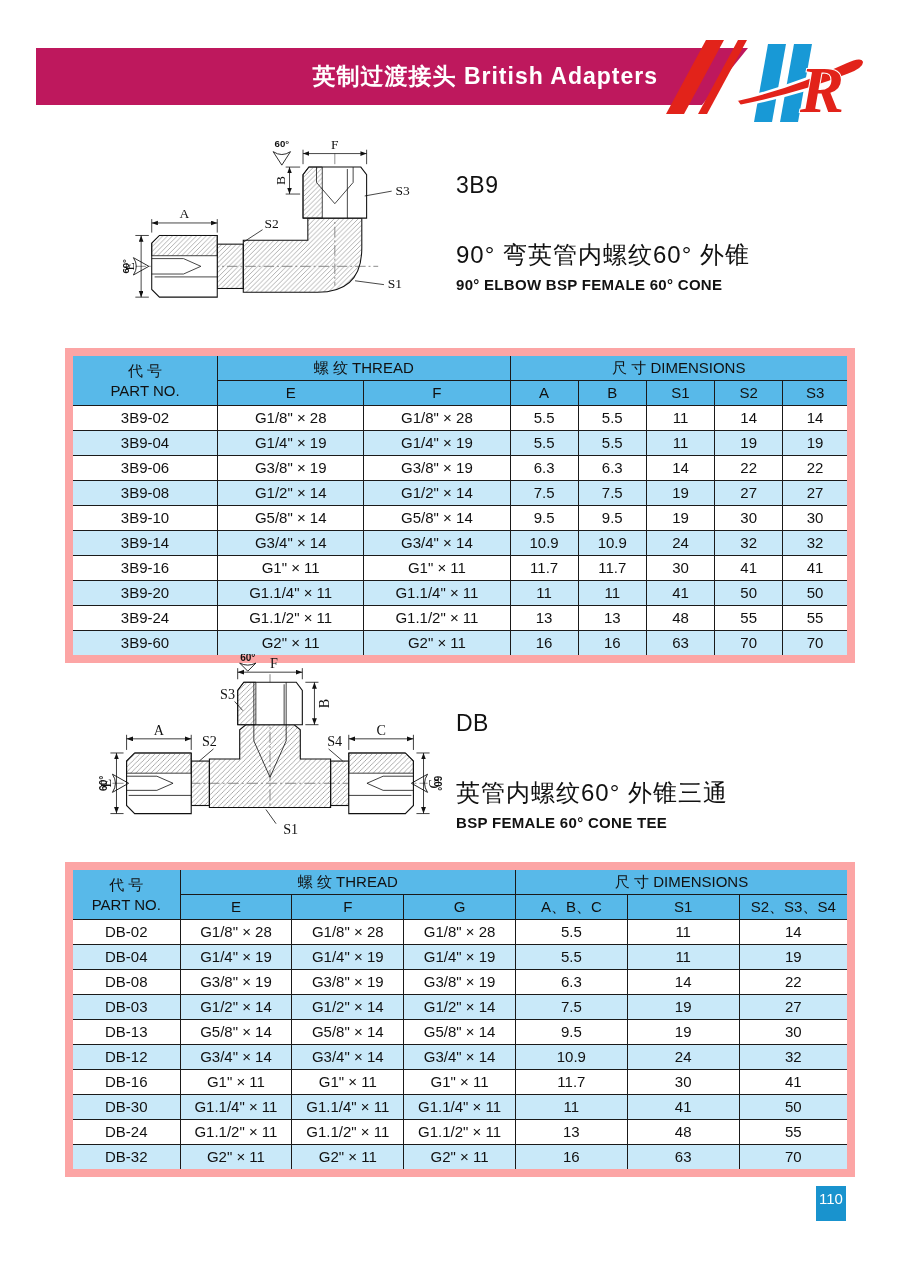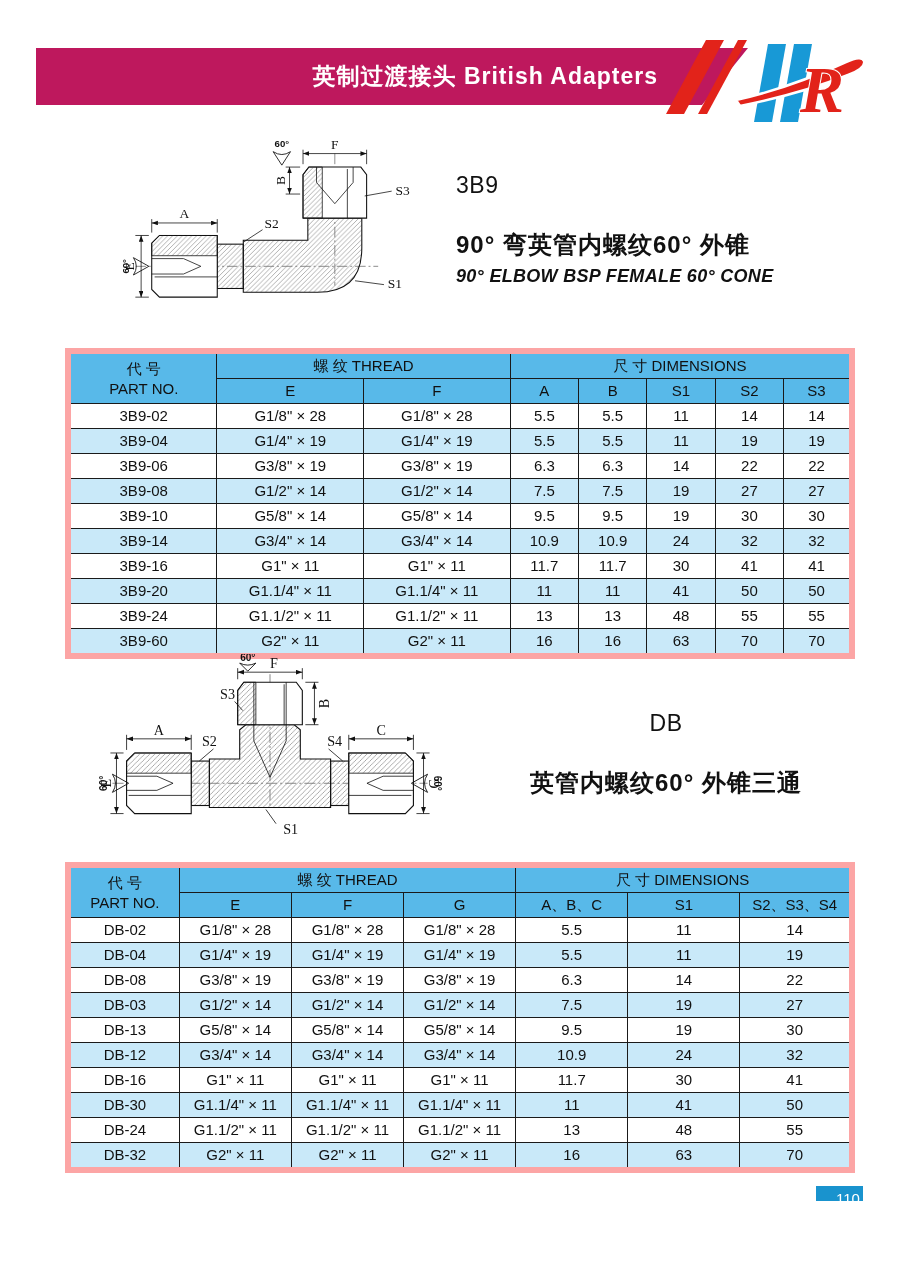--- a/index.html
+++ b/index.html
@@ -9,45 +9,45 @@
   
   .banner{position:absolute;left:0;top:48px;width:712px;height:57px;background:#be185d;
           clip-path:polygon(0 0,712px 0,666px 100%,0 100%);margin-left:36px;}
   .banner-title{position:absolute;right:90px;top:0;height:57px;line-height:57px;
                 font-size:23px;font-weight:bold;color:#fff;letter-spacing:1px;white-space:nowrap;}
   .deco{position:absolute;left:650px;top:40px;width:228px;height:88px;}
   .logoR{font:italic bold 66px "Liberation Serif",serif;fill:#E2231A;stroke:#fff;stroke-width:2px;paint-order:stroke;}
 
   
   .titles{position:absolute;left:456px;width:420px;}
-  #ti1{top:172px;} #ti2{top:710px;text-align:center;}
+  #ti1{top:172px;} #ti2{top:710px;}
   .sec-code{font-size:23px;font-weight:normal;letter-spacing:.5px;}
-  .sec-cn{margin-top:30px;font-size:24px;font-weight:bold;letter-spacing:1px;}
-  .sec-en{margin-top:5px;font-size:18px;font-weight:bold;letter-spacing:.3px;font-style:italic;}
+  .sec-cn{margin-top:40px;font-size:24px;font-weight:normal;letter-spacing:1px;}
+  .sec-en{margin-top:5px;font-size:15px;font-weight:bold;letter-spacing:.3px;}
 
   
   .draw{position:absolute;}
   #d1{left:118px;top:134px;width:318px;height:202px;}
   #d2{left:96px;top:654px;width:348px;height:202px;}
   .dlabel{font:14px "Liberation Serif","DejaVu Serif",serif;fill:#111;}
   .dsmall{font:bold 10px "Liberation Sans",sans-serif;fill:#111;}
 
   
   .spec{position:absolute;left:65px;width:790px;border-collapse:collapse;table-layout:fixed;
-        border:6px solid #fca5a5;}
+        border:8px solid #fca5a5;}
   #t1{top:348px;} #t2{top:862px;}
   .spec th,.spec td{border:1px solid #1a1a1a;text-align:center;vertical-align:middle;
         font-size:15px;font-weight:normal;padding:0;height:24px;line-height:1.05;background:#fff;}
   .spec thead th{background:#58B9E9;}
   .spec .part-hd{line-height:1.3;}
   .spec tbody tr:nth-of-type(even) td{background:#C9E9F9;}
 
   
-  .pagenum{position:absolute;left:816px;top:1186px;width:30px;height:15px;background:#1993CE;
-           color:#fff;font-size:15px;text-align:center;line-height:25px;padding-left:17px;}
+  .pagenum{position:absolute;left:816px;top:1186px;width:30px;height:35px;background:#1993CE;
+           color:#fff;font-size:15px;text-align:center;line-height:25px;}
 </style>
 </head>
 <body>
 
 <div class="page">
 
   <div class="banner">
     <span class="banner-title">英制过渡接头 British Adapters</span>
   </div>
   <svg class="deco" viewBox="0 0 228 88">
@@ -330,20 +330,21 @@
       <text x="183" y="178">S1</text>
     </g>
     <text class="dsmall" x="148" y="7" text-anchor="middle">60°</text>
     <text class="dsmall" transform="rotate(-90 6 128)" x="6" y="131" text-anchor="middle">60°</text>
     <text class="dsmall" transform="rotate(90 335 128)" x="335" y="131" text-anchor="middle">60°</text>
   </svg>
 
   <div class="titles" id="ti2">
     <div class="sec-code">DB</div>
     <div class="sec-cn">英管内螺纹60° 外锥三通</div>
+    <div class="sec-en">BSP FEMALE 60° CONE TEE</div>
   </div>
 
   <table class="spec" id="t2">
     <colgroup>
       <col style="width:14.2%">
         <col style="width:14.3%">
         <col style="width:14.3%">
         <col style="width:14.3%">
       <col style="width:14.3%">
         <col style="width:14.3%">

